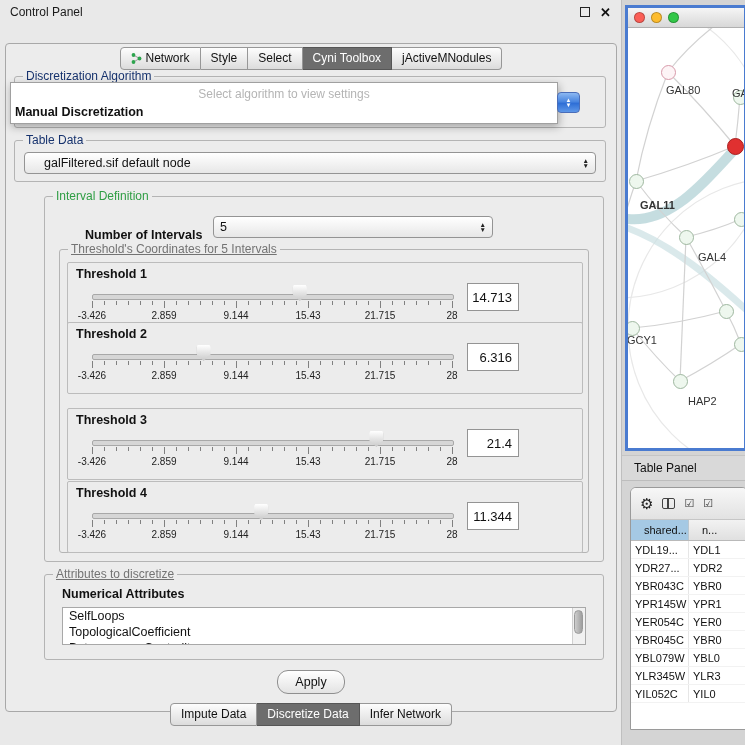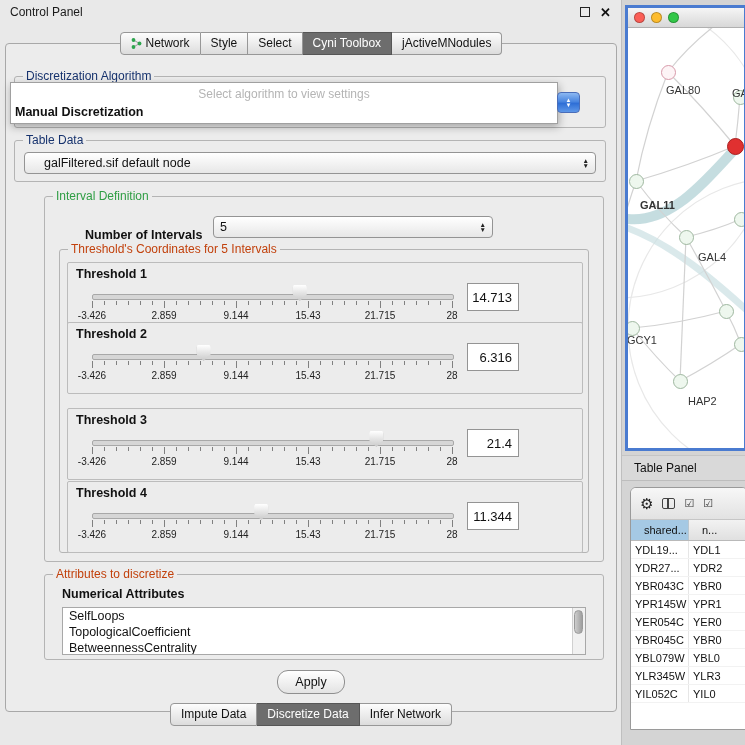--- a/index.html
+++ b/index.html
@@ -6,30 +6,30 @@
   body{width:745px;height:745px;overflow:hidden;position:relative;background:#d4d4d4;
        font-family:"Liberation Sans",sans-serif;color:#111;}
   
   .cp{position:absolute;left:0;top:0;width:622px;height:745px;background:#e9e9e9;border-right:1px solid #bfbfbf;box-sizing:border-box;}
   .cp-title{position:absolute;left:0;top:0;width:100%;height:24px;display:flex;align-items:center;padding:0 10px;box-sizing:border-box;font-size:12px;color:#1a1a1a;}
   .win-icons{margin-left:auto;display:flex;align-items:center;gap:10px;}
   .float-ico{width:8px;height:8px;border:1.5px solid #222;}
   .close-ico{font-size:13px;font-weight:bold;color:#111;line-height:1;}
   .panel-border{position:absolute;left:5px;top:43px;width:610px;height:667px;border:1px solid #a8a8a8;border-radius:4px;background:#ececec;}
   
-  .tabbar{position:absolute;left:0;top:32px;width:622px;display:flex;justify-content:center;z-index:3;}
+  .tabbar{position:absolute;left:0;top:47px;width:622px;display:flex;justify-content:center;z-index:3;}
   .bottombar{position:absolute;left:0;top:703px;width:622px;display:flex;justify-content:center;z-index:3;}
   .tab{display:flex;align-items:center;gap:4px;padding:3px 10px 4px;font-size:12px;background:linear-gradient(#fdfdfd,#dcdcdc);border:1px solid #979797;border-left:none;color:#111;white-space:nowrap;}
   .tab:first-child{border-left:1px solid #979797;border-radius:4px 0 0 4px;}
   .tab:last-child{border-radius:0 4px 4px 0;}
   .tab.sel{background:#6d6d6d;color:#fff;border-color:#565656;}
   
   .groupbox{position:absolute;border:1px solid #b4b4b4;border-radius:3px;box-sizing:border-box;}
   .gb-label{position:absolute;top:-8px;left:8px;background:#ececec;padding:0 3px;font-size:12px;white-space:nowrap;}
-  .gb-blue{color:#c2410c;}.gb-green{color:#2f9e44;}.gb-navy{color:#17336e;}
+  .gb-blue{color:#737373;text-decoration:underline;}.gb-green{color:#2f9e44;}.gb-navy{color:#17336e;}
   
   .algo-popup{position:absolute;left:10px;top:82px;width:546px;z-index:5;background:#fff;border:1px solid #a0a0a0;box-shadow:1px 3px 8px rgba(0,0,0,.3);padding-bottom:3px;}
   .pop-prompt{font-size:12px;color:#b4b4b4;text-align:center;padding:4px 0 3px;}
   .pop-opt{font-size:12.5px;color:#111;padding:1px 4px;}
   .pop-opt.bold{font-weight:bold;}
   .algo-stepper{position:absolute;left:557px;top:92px;width:23px;height:21px;z-index:6;border:1px solid #4a6db8;border-radius:4px;
       background:linear-gradient(#8cb8f2 0%,#4a86e0 45%,#2f6fd6 55%,#5e97e8 100%);
       display:flex;flex-direction:column;align-items:center;justify-content:center;color:#fff;font-size:6px;line-height:5px;box-sizing:border-box;}
   
   .combo{position:absolute;display:flex;align-items:center;background:linear-gradient(#ffffff,#e7e7e7);border:1px solid #949494;border-radius:4px;font-size:12.5px;color:#111;padding:0 6px;box-sizing:border-box;}
@@ -46,21 +46,21 @@
       filter:drop-shadow(0 0 0.7px #666) drop-shadow(0 1px 1px rgba(0,0,0,.25));}
   .th-ticks{position:absolute;left:24px;top:38px;width:360px;height:8px;}
   .tick{position:absolute;top:0;width:1px;height:4px;background:#808080;}
   .tick.major{height:7px;}
   .th-scale{position:absolute;left:24px;top:47px;width:360px;height:12px;font-size:10px;color:#222;}
   .th-scale span{position:absolute;transform:translateX(-50%);white-space:nowrap;}
   .th-value{position:absolute;left:399px;top:20px;width:52px;height:28px;background:#fff;border:1px solid #949494;box-sizing:border-box;
       display:flex;align-items:center;justify-content:flex-end;padding-right:6px;font-size:13px;}
   
   .attr-sub{position:absolute;left:17px;top:12px;font-weight:bold;font-size:12.5px;}
-  .attr-list{position:absolute;left:17px;top:32px;width:524px;height:48px;background:#fff;border:1px solid #a8a8a8;overflow:hidden;box-sizing:border-box;}
+  .attr-list{position:absolute;left:17px;top:32px;width:524px;height:38px;background:#fff;border:1px solid #a8a8a8;overflow:hidden;box-sizing:border-box;}
   .attr-item{font-size:12.5px;padding:1px 0 1px 6px;line-height:14px;white-space:nowrap;}
   .attr-scroll{position:absolute;right:0;top:0;width:13px;height:100%;background:#f1f1f1;border-left:1px solid #d0d0d0;box-sizing:border-box;}
   .attr-thumb{position:absolute;left:1px;top:2px;width:9px;height:24px;background:linear-gradient(90deg,#cdcdcd,#9f9f9f);border:1px solid #9a9a9a;border-radius:5px;box-sizing:border-box;}
   .apply-btn{position:absolute;left:277px;top:670px;width:66px;height:22px;border:1px solid #8f8f8f;border-radius:11px;
       background:linear-gradient(#ffffff,#e3e3e3);font-size:12.5px;display:flex;align-items:center;justify-content:center;color:#111;z-index:2;}
   
   .netwin{position:absolute;left:625px;top:5px;width:122px;height:446px;border:3px solid #4a7bd0;background:#fff;box-sizing:border-box;}
   .net-titlebar{height:20px;background:linear-gradient(#f5f5f5,#d8d8d8);border-bottom:1px solid #b0b0b0;display:flex;align-items:center;padding-left:6px;gap:6px;box-sizing:border-box;}
   .tl{width:11px;height:11px;border-radius:50%;border:1px solid rgba(0,0,0,.25);box-sizing:border-box;}
   .net-canvas{position:relative;width:100%;height:calc(100% - 20px);overflow:hidden;background:#fff;}

